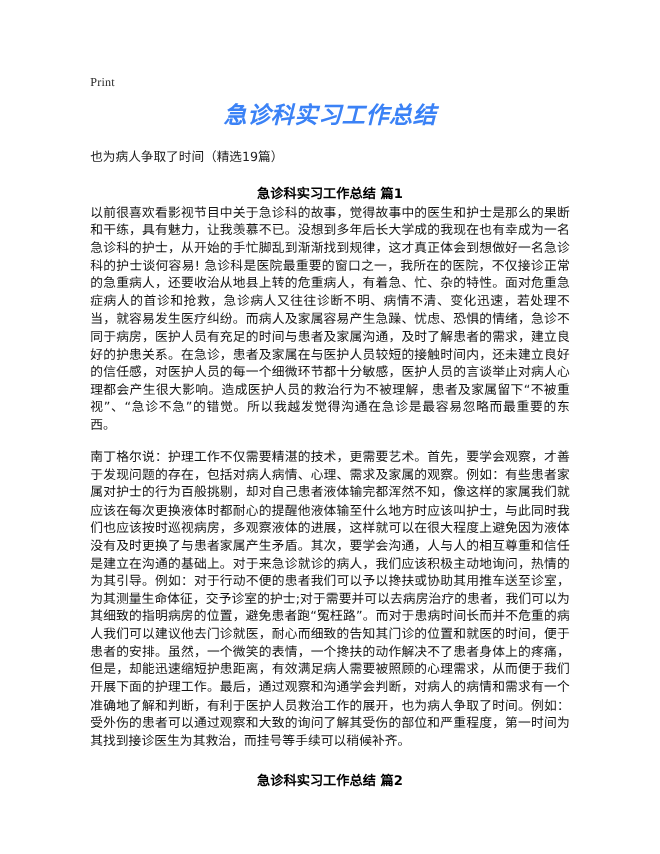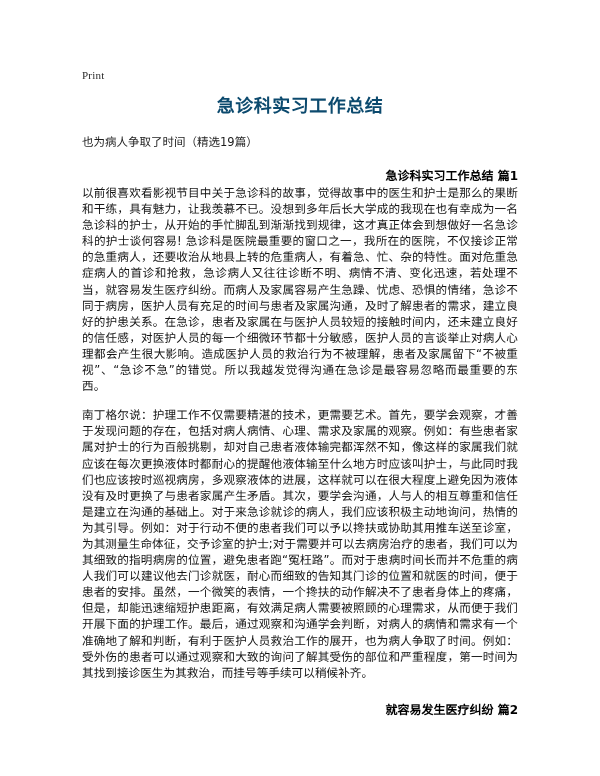--- a/index.html
+++ b/index.html
@@ -42,26 +42,27 @@
     position: absolute;
     left: 82px;
     top: 92px;
     width: 436px;
   }
 
   .doc-title {
     margin: 0;
     padding: 0;
     font-family: "DejaVu Sans", "Liberation Sans", sans-serif;
-    font-size: 18px;
+    font-size: 21px;
     line-height: 27px;
     font-weight: 700;
     text-align: center;
-    color: #0c4a6e;
+    color: #3b82f6;
     letter-spacing: 0.5px;
+    font-style: italic;
   }
 
   .doc-subtitle {
     margin: 15px 0 0 0;
     padding: 0;
     font-family: "DejaVu Sans", "Liberation Sans", sans-serif;
     font-size: 11.5px;
     line-height: 17px;
     font-weight: 400;
     color: #1c1c1c;
@@ -69,21 +70,21 @@
   }
 
   .section-heading {
     margin: 17px 0 0 0;
     padding: 0;
     font-family: "DejaVu Sans", "Liberation Sans", sans-serif;
     font-size: 12px;
     line-height: 17px;
     font-weight: 700;
     color: #000000;
-    text-align: right;
+    text-align: center;
   }
 
   .body-para {
     margin: 13px 0 0 0;
     padding: 0;
     font-family: "DejaVu Sans", "Liberation Sans", sans-serif;
     font-size: 11.6px;
     line-height: 16.1px;
     color: #141414;
     text-align: justify;
@@ -116,17 +117,17 @@
     <h1 class="doc-title">急诊科实习工作总结</h1>
 
     <p class="doc-subtitle">也为病人争取了时间（精选19篇）</p>
 
     <h2 class="section-heading">急诊科实习工作总结 篇1</h2>
 
     <p class="body-para">以前很喜欢看影视节目中关于急诊科的故事，觉得故事中的医生和护士是那么的果断和干练，具有魅力，让我羡慕不已。没想到多年后长大学成的我现在也有幸成为一名急诊科的护士，从开始的手忙脚乱到渐渐找到规律，这才真正体会到想做好一名急诊科的护士谈何容易! 急诊科是医院最重要的窗口之一，我所在的医院，不仅接诊正常的急重病人，还要收治从地县上转的危重病人，有着急、忙、杂的特性。面对危重急症病人的首诊和抢救，急诊病人又往往诊断不明、病情不清、变化迅速，若处理不当，就容易发生医疗纠纷。而病人及家属容易产生急躁、忧虑、恐惧的情绪，急诊不同于病房，医护人员有充足的时间与患者及家属沟通，及时了解患者的需求，建立良好的护患关系。在急诊，患者及家属在与医护人员较短的接触时间内，还未建立良好的信任感，对医护人员的每一个细微环节都十分敏感，医护人员的言谈举止对病人心理都会产生很大影响。造成医护人员的救治行为不被理解，患者及家属留下“不被重视”、“急诊不急”的错觉。所以我越发觉得沟通在急诊是最容易忽略而最重要的东西。</p>
 
     <p class="body-para">南丁格尔说：护理工作不仅需要精湛的技术，更需要艺术。首先，要学会观察，才善于发现问题的存在，包括对病人病情、心理、需求及家属的观察。例如：有些患者家属对护士的行为百般挑剔，却对自己患者液体输完都浑然不知，像这样的家属我们就应该在每次更换液体时都耐心的提醒他液体输至什么地方时应该叫护士，与此同时我们也应该按时巡视病房，多观察液体的进展，这样就可以在很大程度上避免因为液体没有及时更换了与患者家属产生矛盾。其次，要学会沟通，人与人的相互尊重和信任是建立在沟通的基础上。对于来急诊就诊的病人，我们应该积极主动地询问，热情的为其引导。例如：对于行动不便的患者我们可以予以搀扶或协助其用推车送至诊室，为其测量生命体征，交予诊室的护士;对于需要并可以去病房治疗的患者，我们可以为其细致的指明病房的位置，避免患者跑“冤枉路”。而对于患病时间长而并不危重的病人我们可以建议他去门诊就医，耐心而细致的告知其门诊的位置和就医的时间，便于患者的安排。虽然，一个微笑的表情，一个搀扶的动作解决不了患者身体上的疼痛，但是，却能迅速缩短护患距离，有效满足病人需要被照顾的心理需求，从而便于我们开展下面的护理工作。最后，通过观察和沟通学会判断，对病人的病情和需求有一个准确地了解和判断，有利于医护人员救治工作的展开，也为病人争取了时间。例如：受外伤的患者可以通过观察和大致的询问了解其受伤的部位和严重程度，第一时间为其找到接诊医生为其救治，而挂号等手续可以稍候补齐。</p>
 
-    <h2 class="section-heading">就容易发生医疗纠纷 篇2</h2>
+    <h2 class="section-heading">急诊科实习工作总结 篇2</h2>
 
   </div>
 
 </div>
 
 </body></html>

